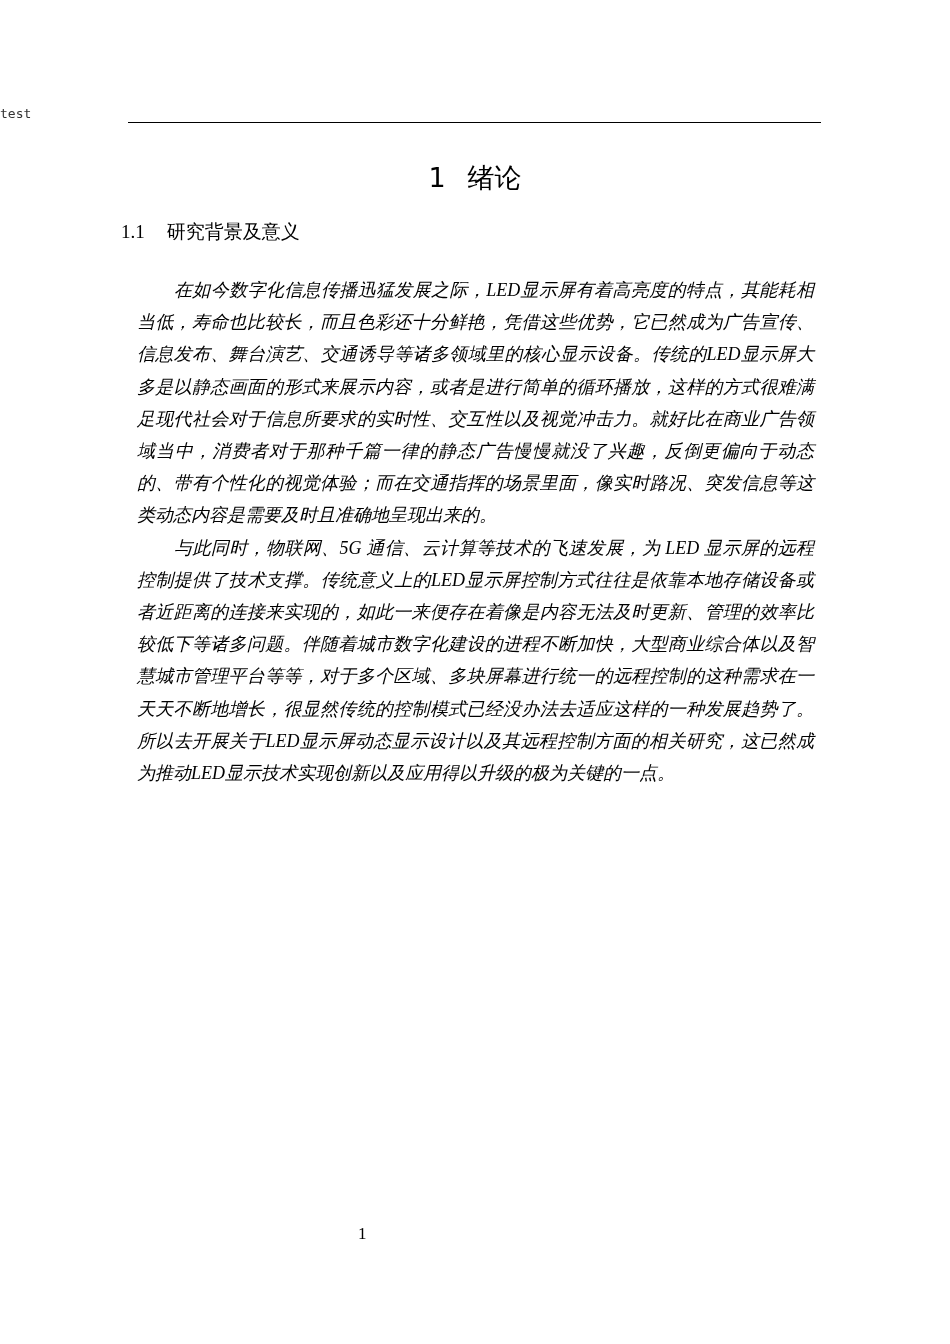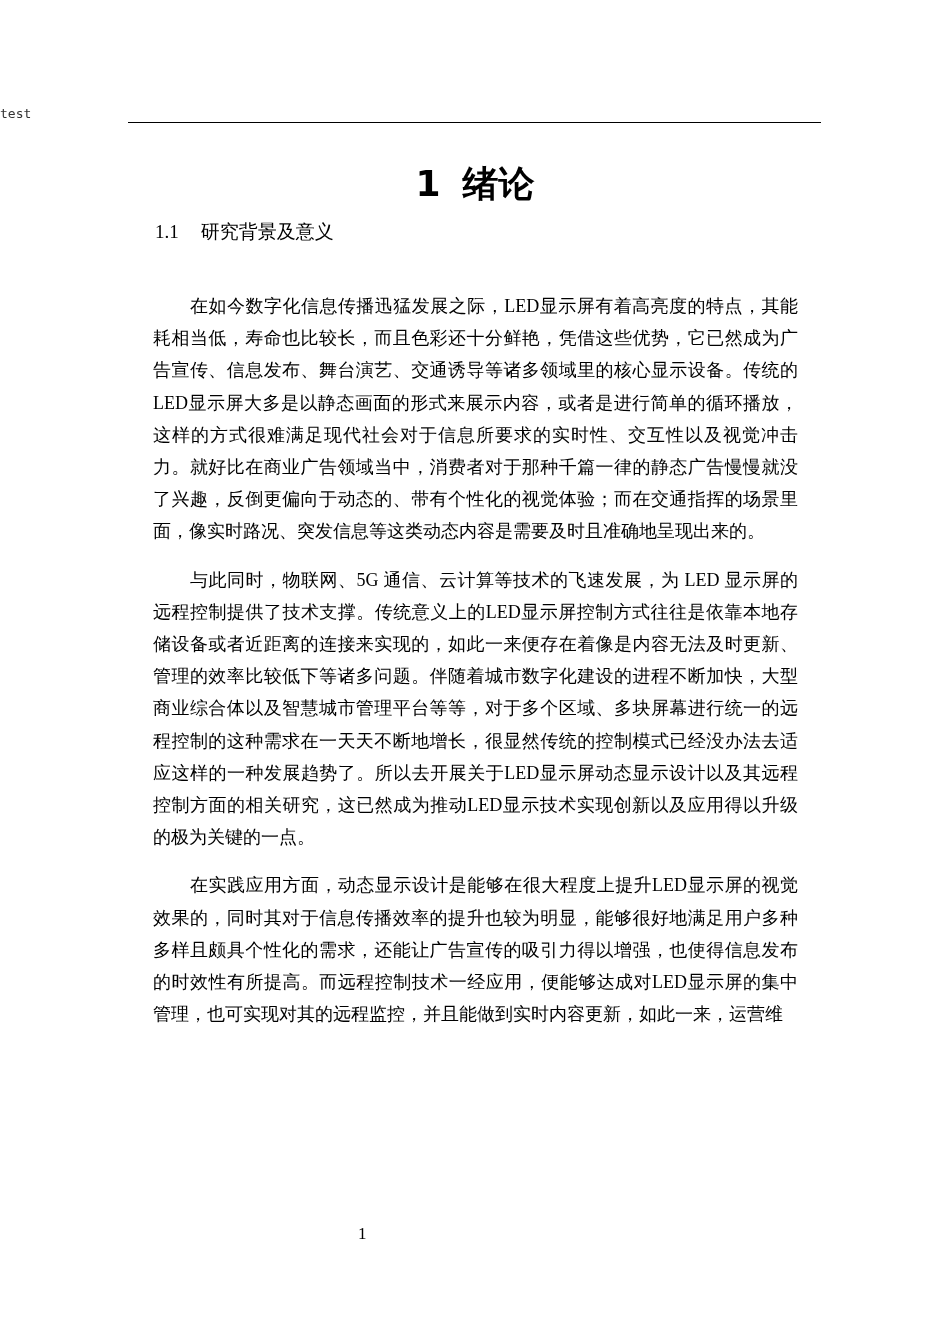--- a/index.html
+++ b/index.html
@@ -2,43 +2,42 @@
 <html><head>
 <meta charset="utf-8">
 <style>
   html, body { margin:0; padding:0; background:#ffffff; }
   body { width:950px; height:1344px; position:relative; overflow:hidden;
          font-family:"Liberation Serif","DejaVu Serif",serif; color:#000; }
   .header-text { position:absolute; top:106px; left:0; width:950px; text-align:left;
                  font-family:"DejaVu Sans Mono","Liberation Mono",monospace; font-size:13px; color:#333; }
   .header-rule { position:absolute; top:122px; left:128px; width:693px; height:0; border-top:1.5px solid #000; }
   .chapter-title { position:absolute; top:160px; left:0; width:950px; text-align:center;
-                   font-family:"DejaVu Sans","Liberation Sans",sans-serif; font-size:36px;font-weight:bold; }
+                   font-family:"DejaVu Sans","Liberation Sans",sans-serif; font-size:27px; }
   .chapter-title .num { margin-right:22px; }
-  .section-title { position:absolute; top:219px; left:155px;
+  .section-title { position:absolute; top:219px; left:121px;
                    font-family:"DejaVu Sans","Liberation Sans",sans-serif; font-size:19px; }
   .section-title .num { font-family:"Liberation Serif",serif; margin-right:22px; }
   .body { position:absolute; top:274px; left:137px; width:677px; }
-  .para { margin:16px; font-size:18px; line-height:32.2px; text-align:justify; text-indent:37px;
-          text-align-last:left; }
+  .para { margin:0; font-size:18px; line-height:32.2px; text-align:justify; text-indent:37px;
+          text-align-last:left;font-style:italic; }
   .page-number { position:absolute; top:1224px; left:358px; font-size:17px; }
 </style>
 </head>
 <body>
 
 <div class="header-text">test</div>
 <div class="header-rule"></div>
 
 <div class="chapter-title">
   <span class="num">1</span><span>绪论</span>
 </div>
 
 <div class="section-title">
   <span class="num">1.1</span><span>研究背景及意义</span>
 </div>
 
 <div class="body">
   <p class="para">在如今数字化信息传播迅猛发展之际，LED显示屏有着高亮度的特点，其能耗相当低，寿命也比较长，而且色彩还十分鲜艳，凭借这些优势，它已然成为广告宣传、信息发布、舞台演艺、交通诱导等诸多领域里的核心显示设备。传统的LED显示屏大多是以静态画面的形式来展示内容，或者是进行简单的循环播放，这样的方式很难满足现代社会对于信息所要求的实时性、交互性以及视觉冲击力。就好比在商业广告领域当中，消费者对于那种千篇一律的静态广告慢慢就没了兴趣，反倒更偏向于动态的、带有个性化的视觉体验；而在交通指挥的场景里面，像实时路况、突发信息等这类动态内容是需要及时且准确地呈现出来的。</p>
   <p class="para">与此同时，物联网、5G 通信、云计算等技术的飞速发展，为 LED 显示屏的远程控制提供了技术支撑。传统意义上的LED显示屏控制方式往往是依靠本地存储设备或者近距离的连接来实现的，如此一来便存在着像是内容无法及时更新、管理的效率比较低下等诸多问题。伴随着城市数字化建设的进程不断加快，大型商业综合体以及智慧城市管理平台等等，对于多个区域、多块屏幕进行统一的远程控制的这种需求在一天天不断地增长，很显然传统的控制模式已经没办法去适应这样的一种发展趋势了。所以去开展关于LED显示屏动态显示设计以及其远程控制方面的相关研究，这已然成为推动LED显示技术实现创新以及应用得以升级的极为关键的一点。</p>
-  <p class="para">在实践应用方面，动态显示设计是能够在很大程度上提升LED显示屏的视觉效果的，同时其对于信息传播效率的提升也较为明显，能够很好地满足用户多种多样且颇具个性化的需求，还能让广告宣传的吸引力得以增强，也使得信息发布的时效性有所提高。而远程控制技术一经应用，便能够达成对LED显示屏的集中管理，也可实现对其的远程监控，并且能做到实时内容更新，如此一来，运营维</p>
 </div>
 
 <div class="page-number">1</div>
 
 </body></html>

